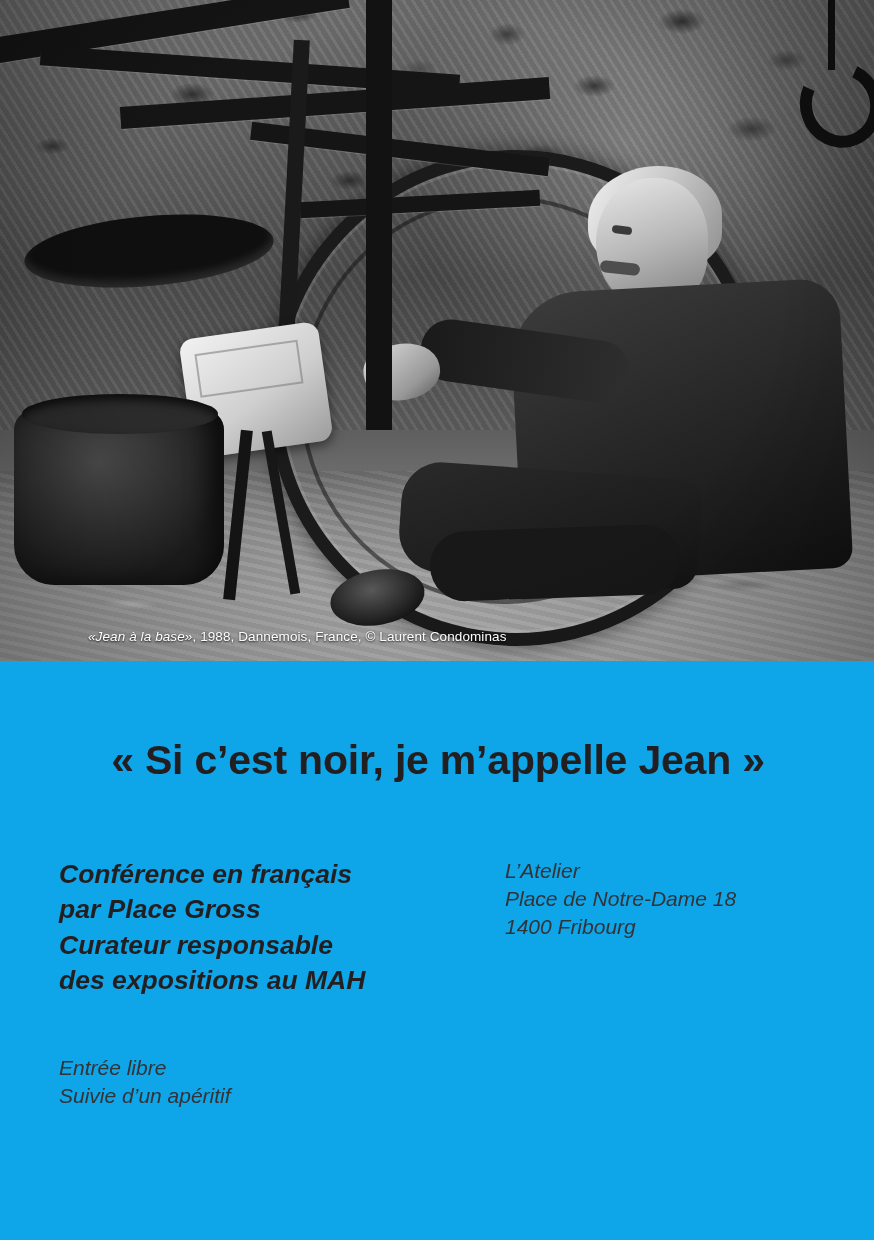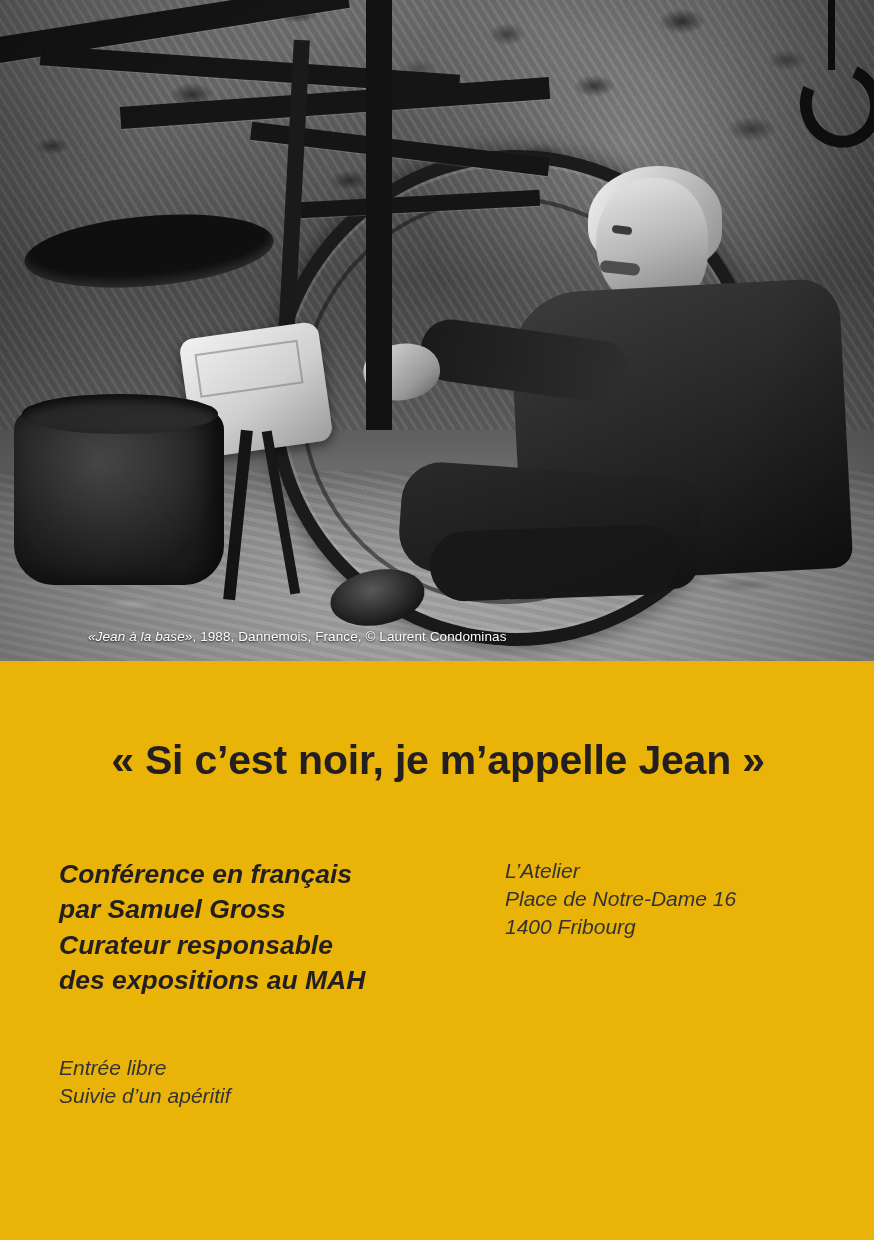--- a/index.html
+++ b/index.html
@@ -251,21 +251,21 @@
     letter-spacing: .1px;
     text-shadow: 0 1px 2px rgba(0,0,0,.85);
     white-space: nowrap;
     margin-left: 24px;
   }
   .caption em { font-style: italic; }
 
   
   .content {
     flex: 1;
-    background: #eab308;
+    background: #0ea5e9;
     padding: 0;
     position: relative;
   }
   .title {
     margin: 0;
     padding: 77px 60px 0 62px;
     font-size: 41px;
     font-weight: bold;
     color: #231f20;
     letter-spacing: -.2px;
@@ -342,35 +342,35 @@
 
   <div class="content">
 
     <h1 class="title">« Si c’est noir, je m’appelle Jean »</h1>
 
     <div class="columns">
 
       <div class="col-left">
         <div class="block-bold">
           <span class="line">Conférence en français</span>
-          <span class="line">par Samuel Gross</span>
+          <span class="line">par Place Gross</span>
           <span class="line">Curateur responsable</span>
           <span class="line">des expositions au MAH</span>
         </div>
         <div class="spacer-lg"></div>
         <div class="block-light">
           <span class="line">Entrée libre</span>
           <span class="line">Suivie d’un apéritif</span>
         </div>
       </div>
 
       <div class="col-right">
         <div class="block-light">
           <span class="line">L’Atelier</span>
-          <span class="line">Place de Notre-Dame 16</span>
+          <span class="line">Place de Notre-Dame 18</span>
           <span class="line">1400 Fribourg</span>
         </div>
         <div class="spacer-md"></div>
       </div>
 
     </div>
   </div>
 </div>
 
 </body></html>

